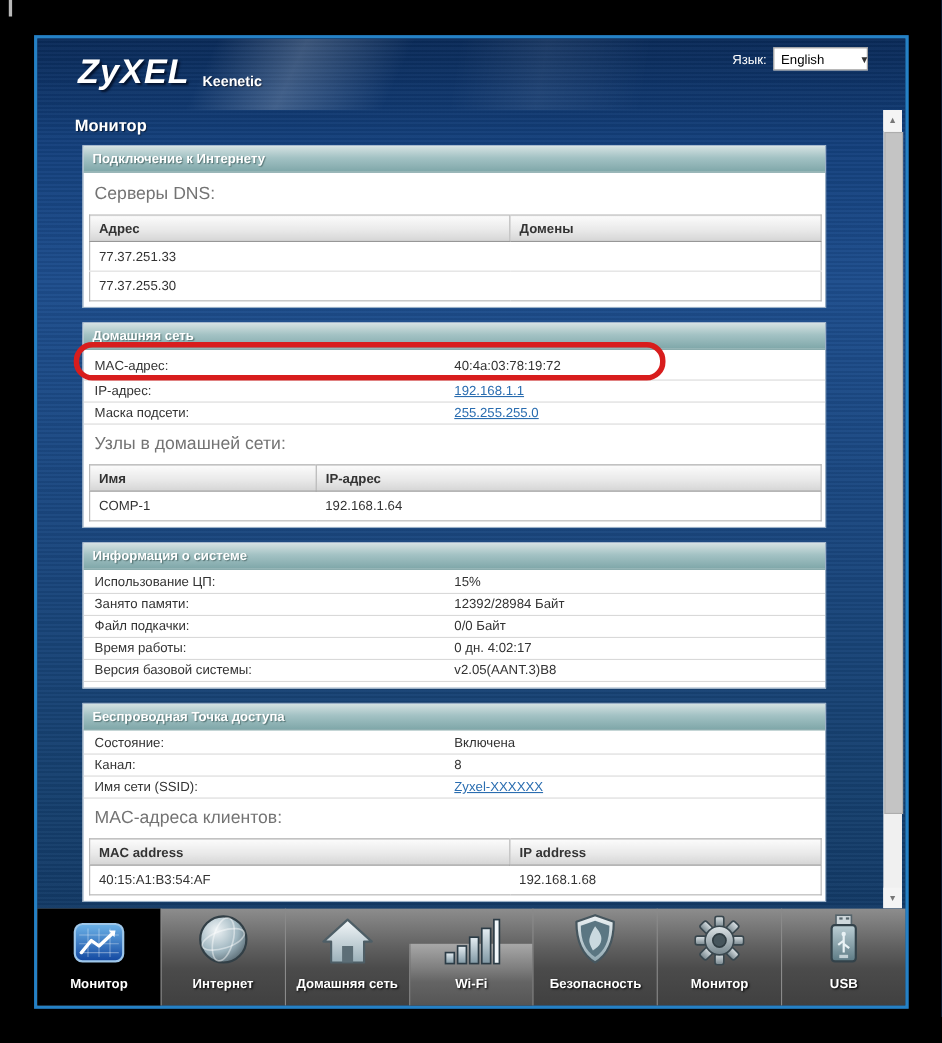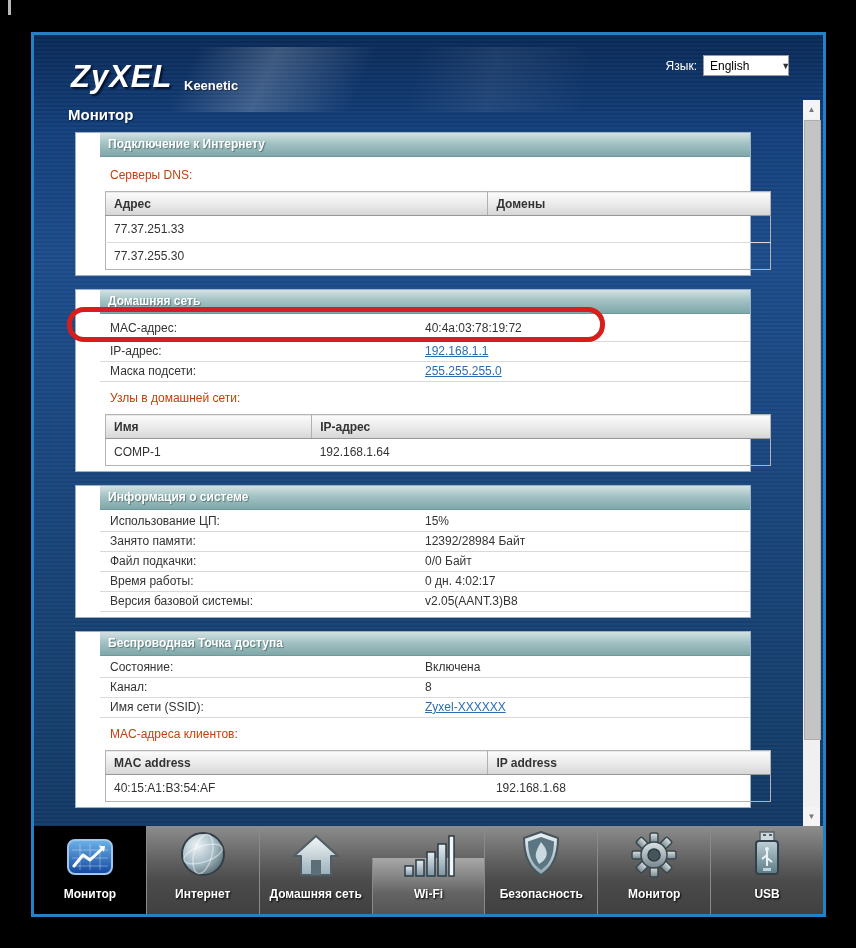--- a/index.html
+++ b/index.html
@@ -10,46 +10,46 @@
   .artifact{position:absolute;left:8px;top:0;width:3px;height:15px;background:#b9b9b9;}
   .panel{
     position:absolute;left:31px;top:32px;width:789px;height:879px;
     border:3px solid #2581c5;background:#16406f;
   }
   .main{position:absolute;top:0;left:0;right:0;bottom:88px;overflow:hidden;
     background:linear-gradient(180deg,#0a2a58 0%,#14407c 12%,#1d4d8c 28%,#1a477f 55%,#16406f 85%,#133a66 100%);
   }
   .main::before{content:'';position:absolute;inset:0;pointer-events:none;
     background:repeating-linear-gradient(180deg,rgba(255,255,255,0.025) 0 2px,rgba(0,0,0,0.05) 2px 4px);}
-  .hdr{position:relative;height:65px;overflow:hidden;margin-top:12px;}
+  .hdr{position:relative;height:65px;overflow:hidden;}
   .hdr::after{content:'';position:absolute;inset:0;pointer-events:none;
     background:
       linear-gradient(115deg,transparent 20%,rgba(255,255,255,0.20) 30%,transparent 42%),
       linear-gradient(100deg,transparent 48%,rgba(255,255,255,0.07) 58%,transparent 70%);}
   .logo{position:absolute;left:37px;top:12px;color:#fff;font-size:31px;font-weight:bold;
     font-style:italic;letter-spacing:1px;text-shadow:2px 2px 2px rgba(0,10,30,0.8);}
   .product{position:absolute;left:150px;top:31px;color:#fff;font-size:13px;font-weight:bold;
     text-shadow:1px 1px 1px rgba(0,10,30,0.8);}
   .lang{position:absolute;right:34px;top:8px;display:flex;align-items:center;gap:6px;z-index:3;}
   .lang-label{color:#fff;font-size:12px;}
   .lang-select{width:74px;height:19px;background:#fff;border:1px solid #9b9b9b;
     display:flex;align-items:center;justify-content:space-between;padding:0 4px 0 6px;
     font-size:12px;color:#000;cursor:pointer;gap:32px;}
   .lang-caret{font-size:9px;color:#333;}
   .content{position:absolute;top:65px;left:0;right:0;bottom:0;overflow:hidden;}
   .page-title{margin:6px 0 9px 34px;color:#fff;font-size:15px;font-weight:bold;
     text-shadow:1px 1px 1px #081f3f;}
   .sections{margin-left:41px;width:676px;}
-  .section{background:#fff;border:1px solid #9ab0c6;margin-bottom:13px;position:relative;padding-left:24px;}
+  .section{background:#fff;border:1px solid #9ab0c6;margin-bottom:13px;position:relative;}
   .section-hd{height:23px;line-height:23px;padding-left:8px;
     background:linear-gradient(180deg,#d3e1e1 0%,#a3c2c4 45%,#7fa7a9 100%);
     border-bottom:1px solid #6f989a;color:#fff;font-size:12px;font-weight:bold;
     text-shadow:1px 1px 1px rgba(80,110,110,0.9);}
   .section-bd{padding:2px 0 5px;position:relative;}
-  .sub-label{padding:9px 10px 7px;font-size:12px;color:#c2410c;}
+  .sub-label{padding:9px 10px 7px;font-size:16px;color:#737373;}
   .kv-row{display:flex;padding:2px 10px;border-bottom:1px solid #d9d9d9;
     font-size:12px;color:#333;line-height:15px;}
   .kv-label{width:50%;}
   .kv-value{width:50%;}
   .kv-row.tall{padding:5px 10px;}
   a.val-link{color:#2a6db0;text-decoration:underline;cursor:pointer;}
   table.tbl{width:666px;margin:2px 5px 0;border-collapse:collapse;font-size:12px;color:#333;
     border:1px solid #b3b3b3;table-layout:fixed;}
   table.tbl th{background:linear-gradient(180deg,#fbfbfb 0%,#e9e9e9 55%,#d5d5d5 100%);
     border-right:1px solid #b0b0b0;border-bottom:1px solid #979797;

